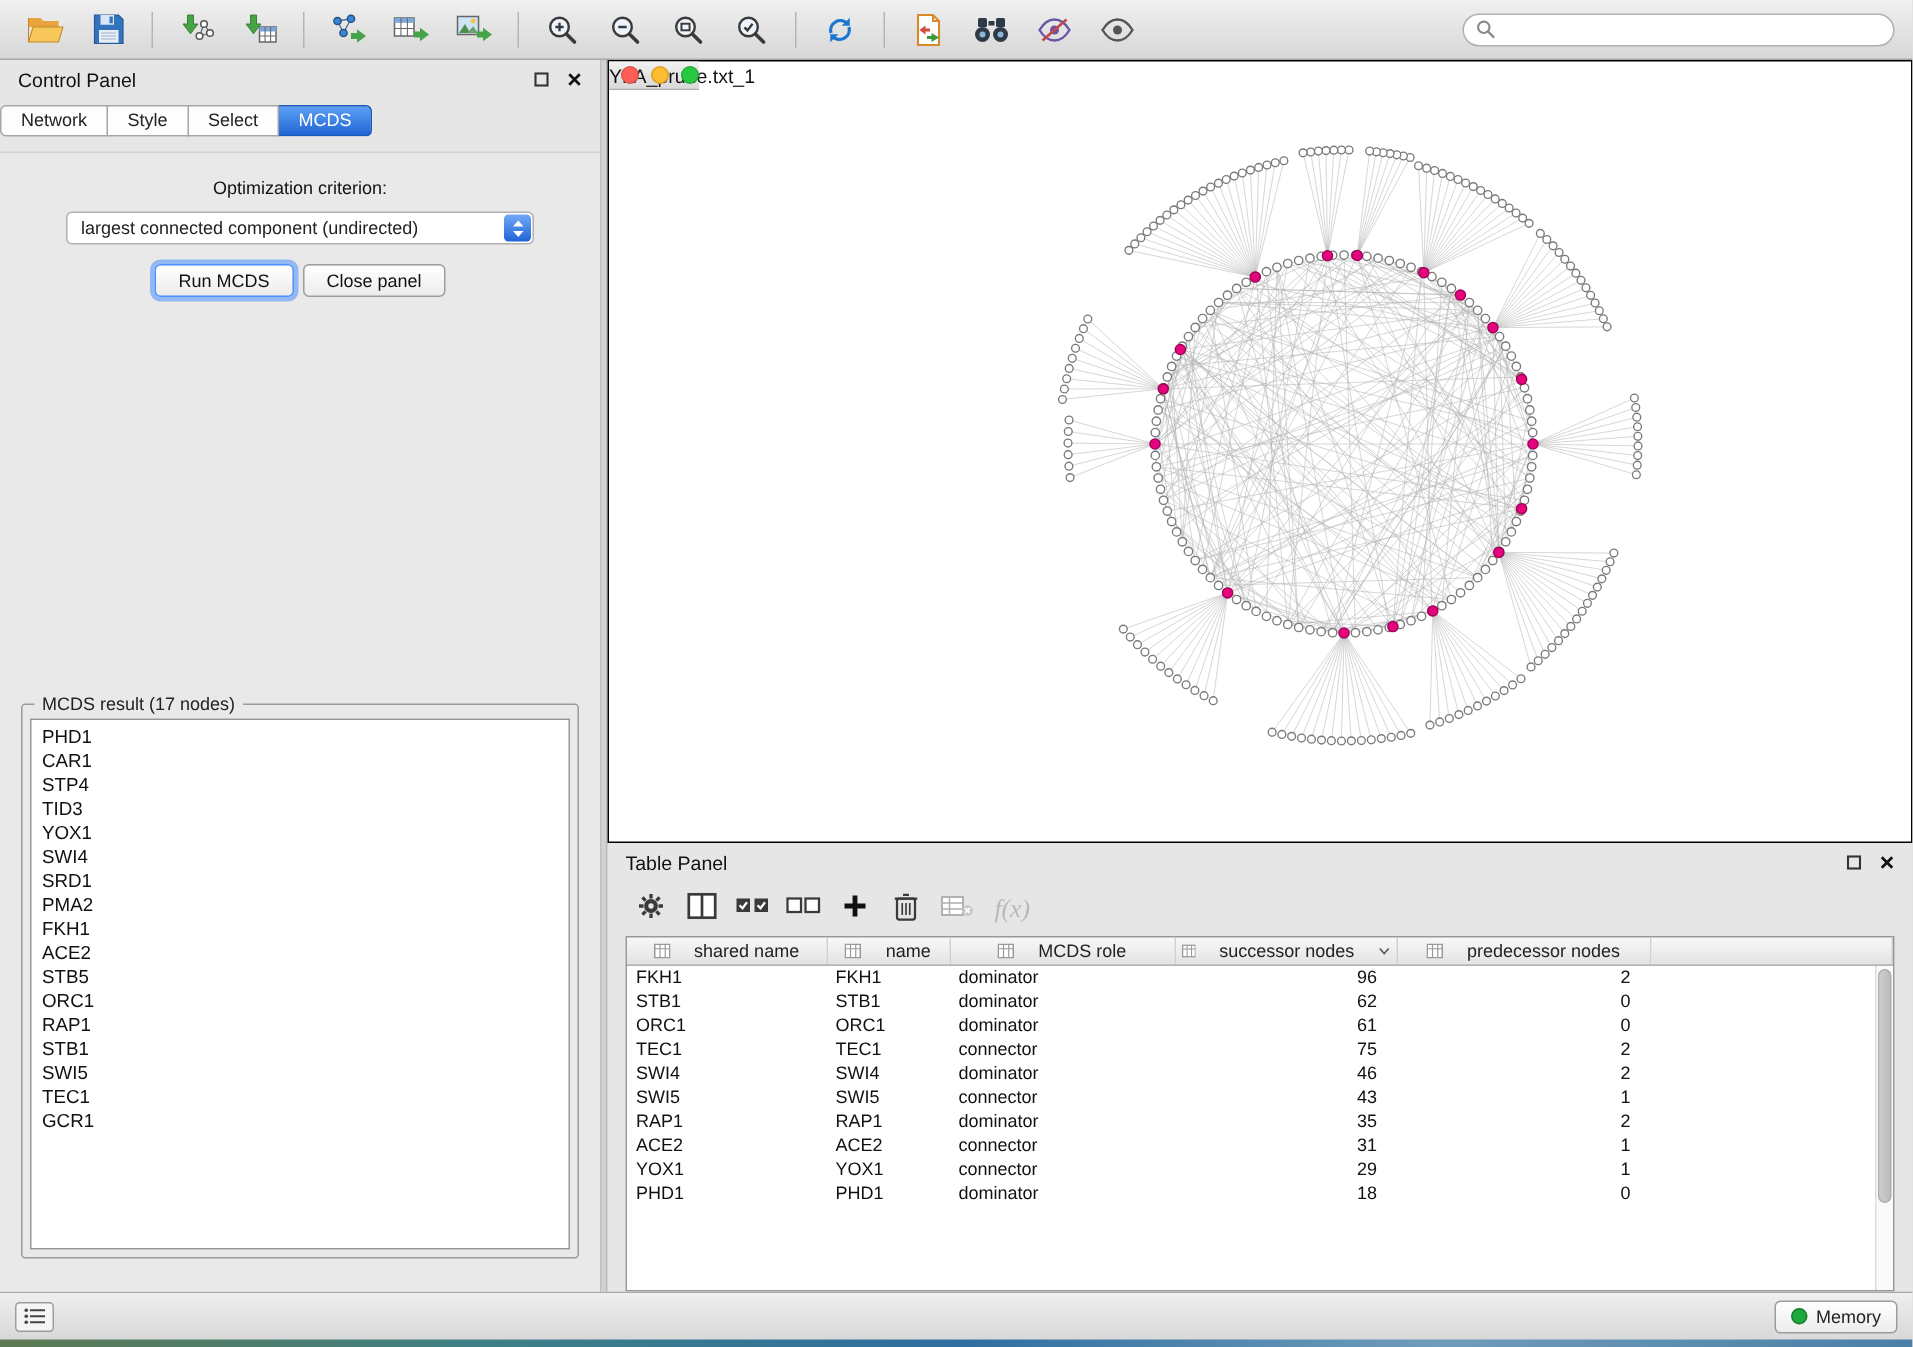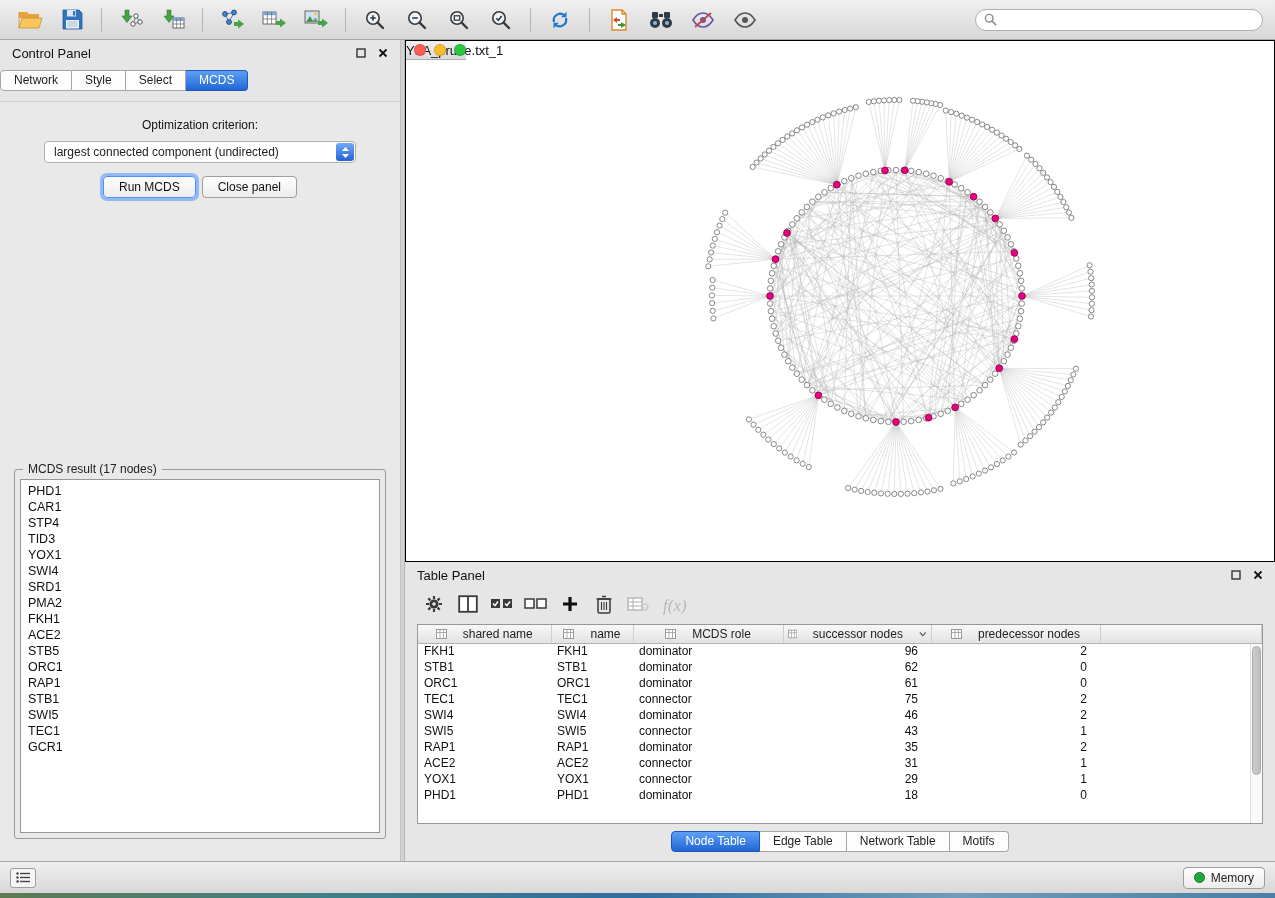--- a/index.html
+++ b/index.html
@@ -778,28 +778,20 @@
                 <td class="num">18</td>
                 <td class="num">0</td>
                 <td></td>
               </tr>
             </tbody>
         </table>
         <div class="vscroll">
             <div class="vthumb"></div>
           </div>
       </div>
-      <div class="tp-tabs">
-        <div class="segmented" id="tp-tabs">
-            <div class="seg-tab active">Node Table</div>
-            <div class="seg-tab">Edge Table</div>
-            <div class="seg-tab">Network Table</div>
-            <div class="seg-tab">Motifs</div>
-          </div>
-      </div>
     </div>
   </div>
 </div>
 
 <div class="statusbar">
   <div class="mini-btn">
     <svg width="14" height="11" viewBox="0 0 14 11">
       <circle cx="1.5" cy="1.5" r="1.2" fill="#444"></circle>
         <path d="M4 1.5h10" stroke="#444" stroke-width="1.4"></path>
       <circle cx="1.5" cy="5.5" r="1.2" fill="#444"></circle>

